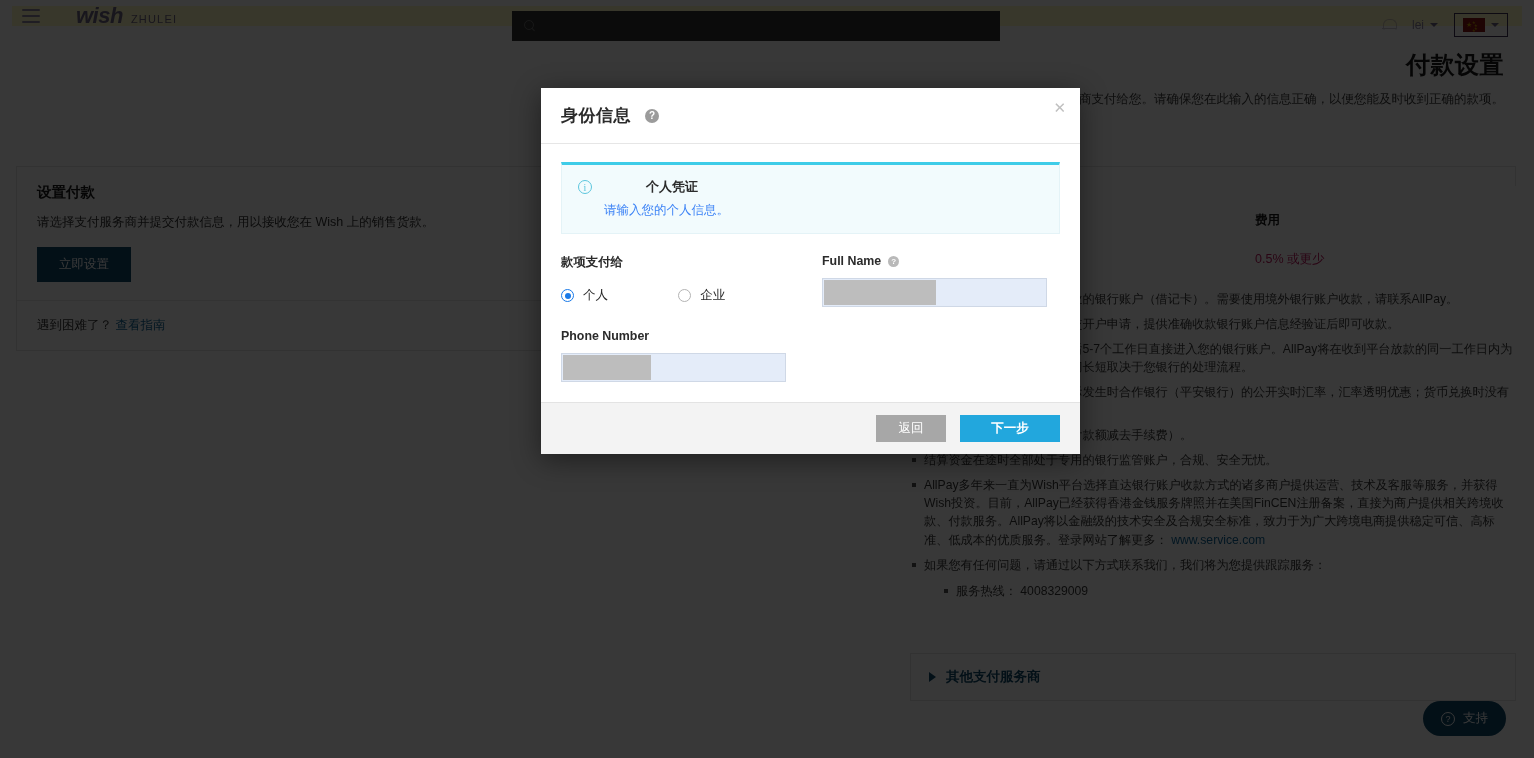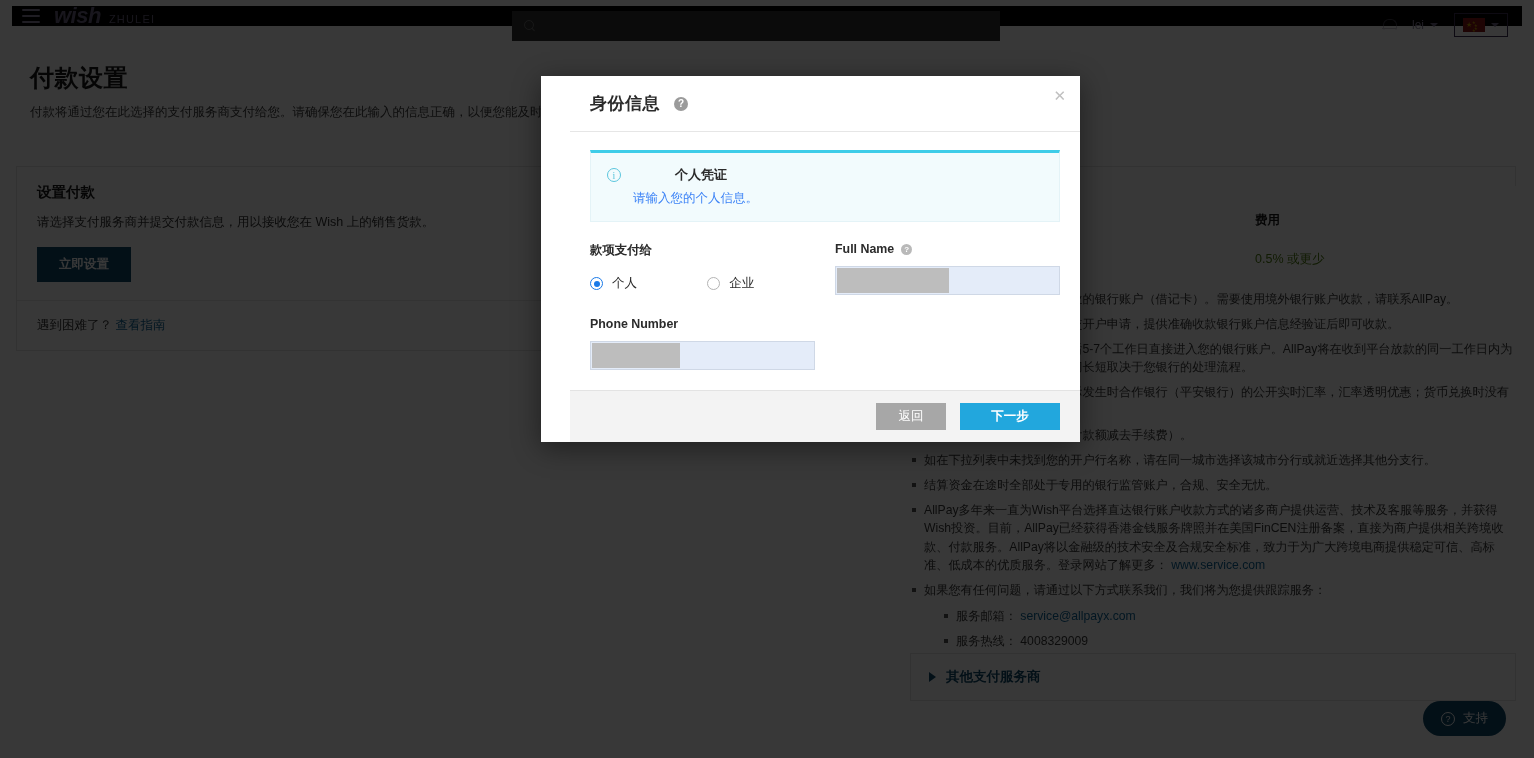--- a/index.html
+++ b/index.html
@@ -19,22 +19,22 @@
   
   .page {
     position: absolute;
     inset: 0;
     background: #ffffff;
   }
 
   
   .topnav {
     position: absolute; top: 6px; left: 12px; right: 12px; height: 20px;
-    background: #000000;
-    display: flex; align-items: center;
+    background: #fef9c3;
+    display: flex; align-items: center; gap: 22px;
   }
   .hamburger {
     width: 18px; height: 14px; margin-left: 10px; margin-right: 14px;
     display: flex; flex-direction: column; justify-content: space-between;
     cursor: pointer;
   }
   .hamburger span { display:block; height: 2px; background: #8e86a0; border-radius: 1px; }
 
   .brand-wrap { display:flex; align-items: baseline; gap: 8px; }
   .brand {
@@ -82,59 +82,58 @@
   .lang-chip {
     display:flex; align-items:center; gap:6px;
     border:1px solid #3b2d55; padding: 4px 8px;
   }
   .flag {
     width: 22px; height: 14px; background: #8a1616; position: relative;
   }
   .flag .star { position:absolute; color:#c9a400; font-size:7px; line-height:7px; }
 
   
-  .page-head { position:absolute; left: 12px; right: 12px; top: 44px; padding: 18px 18px 14px 18px; }
+  .page-head { position:absolute; left: 12px; right: 12px; top: 31px; padding: 18px 18px 14px 18px; text-align: right; }
   .page-title { font-size: 24px; font-weight: bold; color: #1a1a1a; letter-spacing: .5px; }
   .page-sub { font-size: 12.5px; color: #3d3d3d; margin-top: 10px; }
 
   
   .card {
     position: absolute; background: #fff;
     border: 1px solid #e3e3e3;
   }
   .card-left { left: 16px; top: 166px; width: 1500px; }
   .card-sec { padding: 16px 20px 18px 20px; }
   .card-sec-title { font-size: 14.5px; font-weight: bold; color: #1a1a1a; }
   .card-sec-desc { font-size: 12.5px; color: #333; margin-top: 12px; }
   .btn-primary-dark {
     margin-top: 16px; display:inline-block;
     background: #0f4a6b; color: #fff; font-size: 12.5px;
     padding: 9px 22px; border: none; cursor: pointer;
     font-family:"Liberation Sans", sans-serif;
-    font-weight:bold;
   }
   .card-divider { height:1px; background:#e8e8e8; }
   .card-foot { padding: 16px 20px; font-size: 12.5px; color:#333; }
   .link { color:#0f6699; text-decoration:none; cursor:pointer; }
 
   
   .provider {
     position:absolute; left: 910px; top: 186px; width: 606px;
     background:#fff;
   }
   .prov-cols {
     display:flex; padding: 26px 0 8px 0;
   }
   .prov-col-head { font-size: 12.5px; font-weight: bold; color:#1a1a1a; display:flex; align-items:center; gap:6px; }
   .qmark {
     width:11px;height:11px;border-radius:50%;background:#4a4a4a;color:#fff;
     font-size:8px; display:flex;align-items:center;justify-content:center; font-weight:bold;
   }
   .qmark-gray { background:#b9b9b9; }
-  .prov-col-val { font-size: 12.5px; color:#4d7c0f; margin-top: 22px; }
+  .prov-col-val { font-size: 12.5px; color:#be185d; margin-top: 22px; }
   .col-a { width: 345px; }
   .col-b { width: 260px; }
 
   .prov-bullets { padding: 14px 0 0 0; }
   .prov-bullets ul { list-style: none; }
   .prov-bullets li {
     position: relative; padding-left: 14px; margin-bottom: 7px;
     font-size: 12.2px; line-height: 1.48; color: #3a3a3a;
   }
   .prov-bullets li::before {
@@ -164,22 +163,22 @@
   .circ-q {
     width:14px;height:14px;border-radius:50%;border:1.4px solid #fff;
     font-size:9px;display:flex;align-items:center;justify-content:center;
   }
 
   
   .overlay {
     position:absolute; inset:0; background: rgba(0,0,0,0.78);
   }
   .modal {
-    position:absolute; left: 541px; top: 76px; width: 539px;
-    background:#fff; box-shadow: 0 6px 26px rgba(0,0,0,.45); padding-left: 29px;
+    position:absolute; left: 541px; top: 88px; width: 539px;
+    background:#fff; box-shadow: 0 6px 26px rgba(0,0,0,.45);
   }
   .modal-head {
     display:flex; align-items:center; padding: 16px 20px 16px 20px;
     border-bottom: 1px solid #e6e6e6; position: relative;
   }
   .modal-title { font-size: 17px; font-weight: bold; color:#2b2b2b; letter-spacing:.5px; }
   .help-dot {
     width:14px;height:14px;border-radius:50%;background:#9b9b9b;color:#fff;
     font-size:10px;font-weight:bold;display:flex;align-items:center;justify-content:center;
     margin-left: 14px;
@@ -334,33 +333,28 @@
         </div>
       </div>
 
       <div class="prov-bullets">
         <ul>
           <li>支持中国大陆地区个人及企业的银行账户（借记卡）。需要使用境外银行账户收款，请联系AllPay。</li>
           <li>开通方式简单便捷，在线提交开户申请，提供准确收款银行账户信息经验证后即可收款。</li>
           <li>最快的到账时间：平台放款后5-7个工作日直接进入您的银行账户。AllPay将在收到平台放款的同一工作日内为您完成结汇及付款，到账时间长短取决于您银行的处理流程。</li>
           <li>结汇汇率：采用每笔汇款实际发生时合作银行（平安银行）的公开实时汇率，汇率透明优惠；货币兑换时没有任何额外附加费用。</li>
           <li>您收到的实际金额为净额（付款额减去手续费）。</li>
-          <li>如在下拉列表中未找到您的开户行名称，请在同一城市选择该城市分行或就近选择其他分支行。</li>
           <li>结算资金在途时全部处于专用的银行监管账户，合规、安全无忧。</li>
           <li>
             <span>AllPay多年来一直为Wish平台选择直达银行账户收款方式的诸多商户提供运营、技术及客服等服务，并获得Wish投资。目前，AllPay已经获得香港金钱服务牌照并在美国FinCEN注册备案，直接为商户提供相关跨境收款、付款服务。AllPay将以金融级的技术安全及合规安全标准，致力于为广大跨境电商提供稳定可信、高标准、低成本的优质服务。登录网站了解更多：</span>
             <a class="link">www.service.com</a>
           </li>
           <li>
             <span>如果您有任何问题，请通过以下方式联系我们，我们将为您提供跟踪服务：</span>
             <ul>
-              <li>
-                <span>服务邮箱：</span>
-                <a class="link">service@allpayx.com</a>
-              </li>
               <li>
                 <span>服务热线：</span>
                 <span>4008329009</span>
               </li>
             </ul>
           </li>
         </ul>
       </div>
     </div>
 

